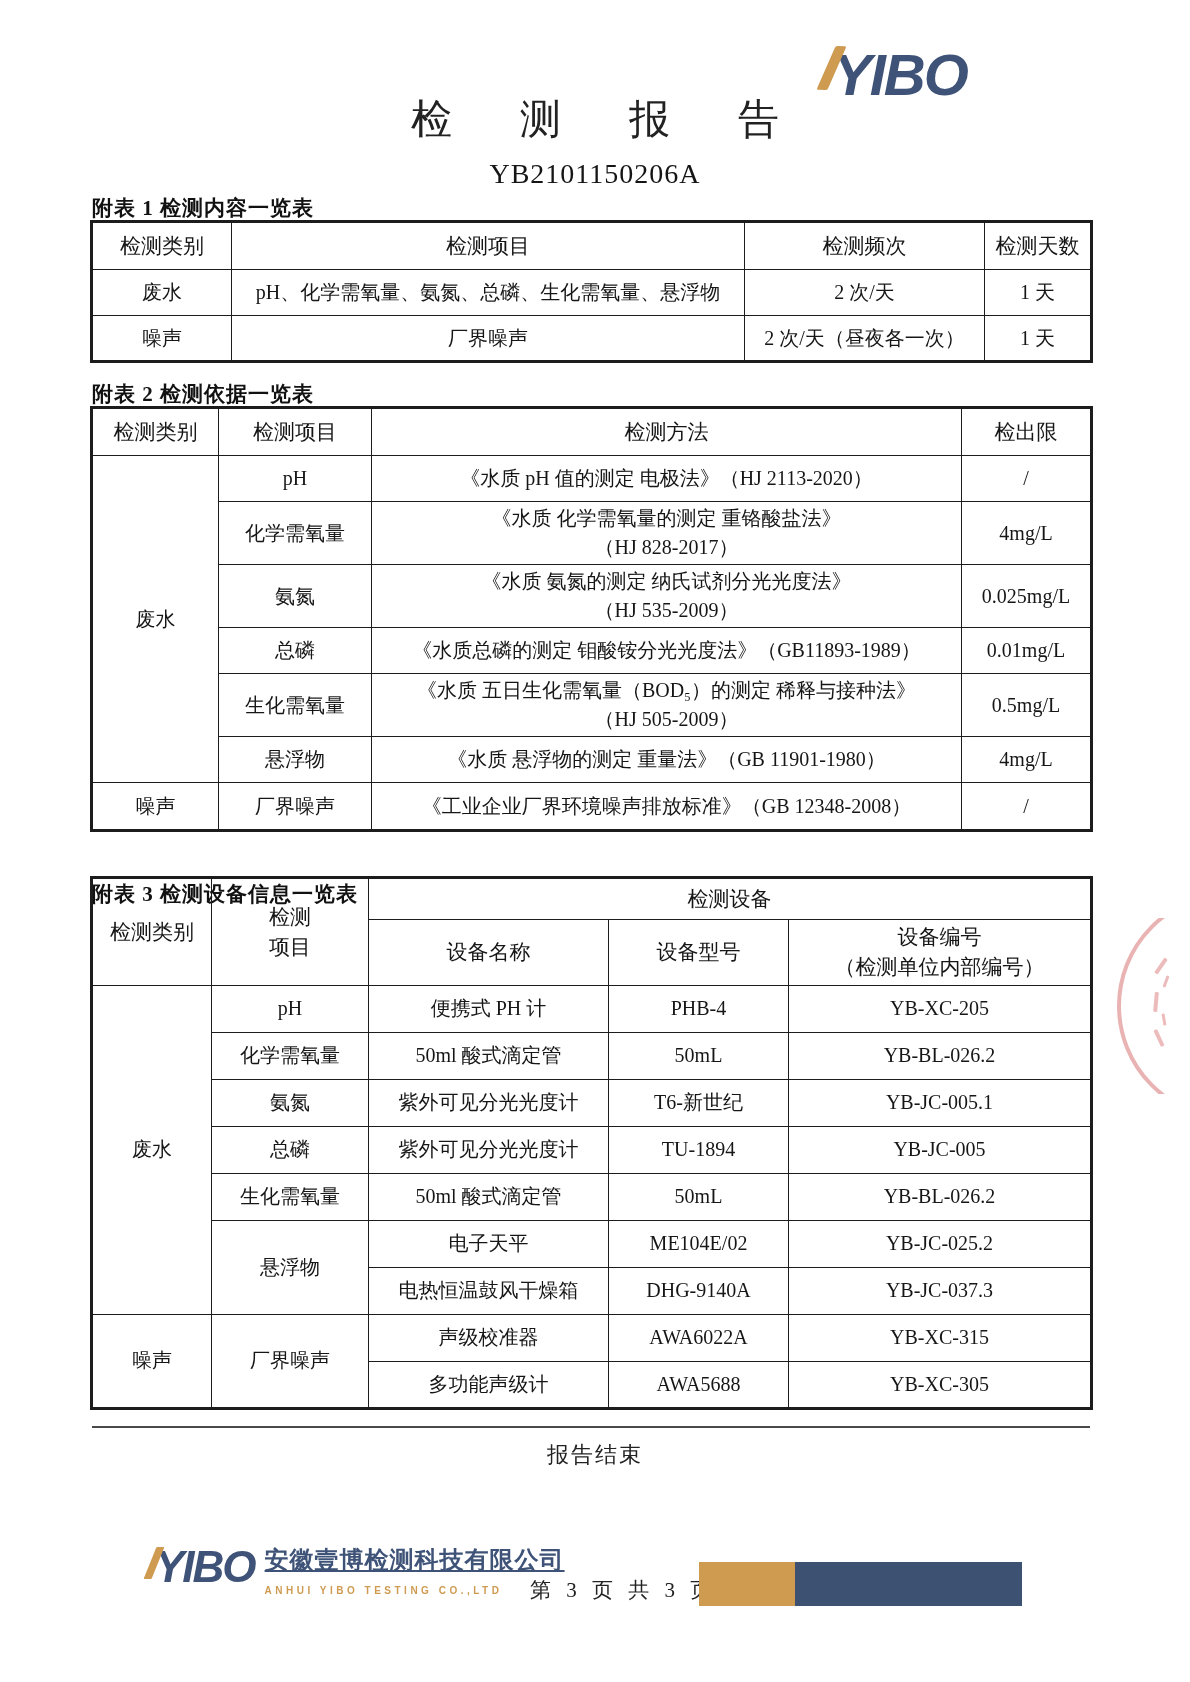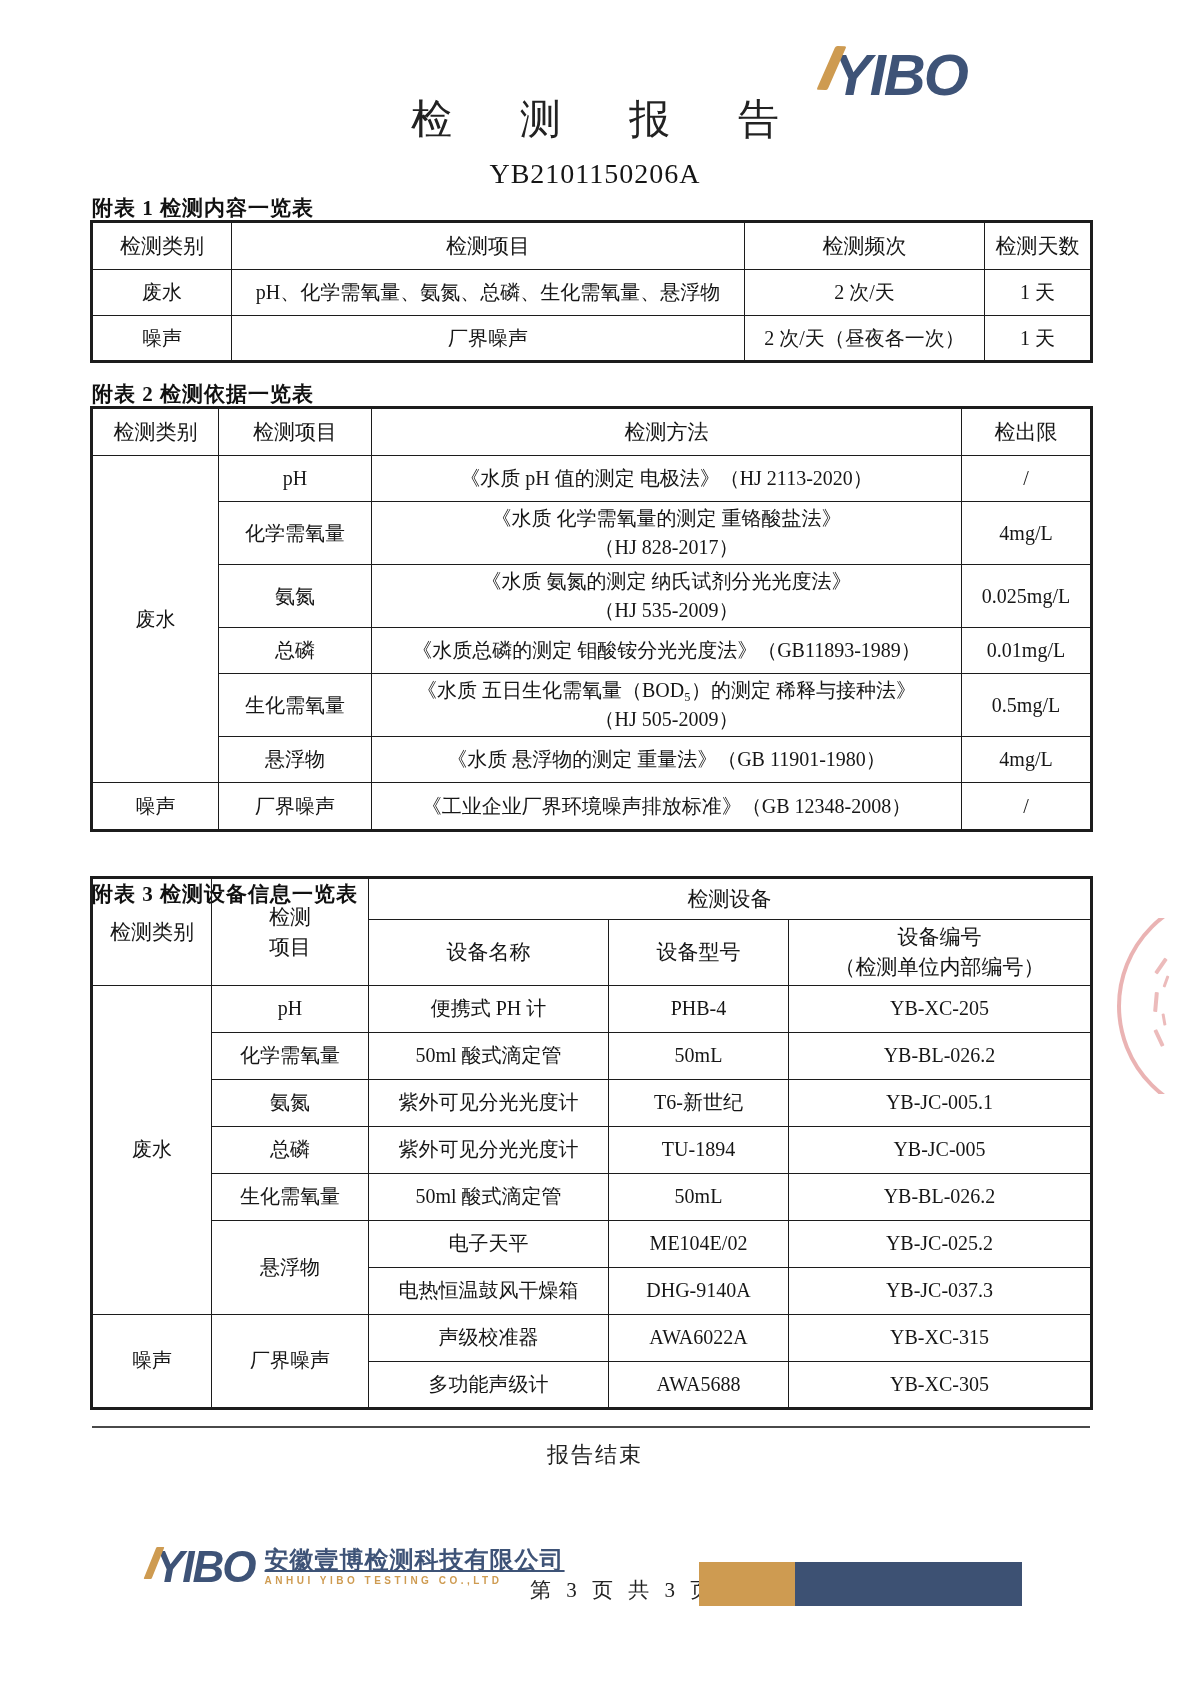--- a/index.html
+++ b/index.html
@@ -61,21 +61,21 @@
     font-family:"Liberation Sans","DejaVu Sans",sans-serif;font-style:italic;font-weight:bold;
     font-size:44px;line-height:44px;color:#3E5377;letter-spacing:-2px;margin-right:10px;
   }
   .footer-company{display:flex;flex-direction:column;margin-top:2px;}
   .company-cn{
     font-family:"Liberation Sans","DejaVu Sans",sans-serif;font-weight:bold;
     font-size:24px;line-height:26px;color:#3E5377;letter-spacing:1px;text-decoration:underline;
   }
   .company-en{
     font-family:"Liberation Sans","DejaVu Sans",sans-serif;font-weight:bold;
-    font-size:10px;color:#CE9B51;letter-spacing:3.5px;margin-top:2px;
+    font-size:10px;color:#CE9B51;letter-spacing:3.5px;margin-top:12px;
   }
   .page-info{position:absolute;left:530px;top:1576px;font-size:21px;letter-spacing:5px;color:#222;}
   .footer-bar{position:absolute;left:699px;top:1562px;width:323px;height:44px;display:flex;}
   .footer-bar .seg-orange{width:96px;height:100%;background:#CE9B51;}
   .footer-bar .seg-navy{flex:1;height:100%;background:#3D5173;}
   
   .seal-clip{position:absolute;left:1108px;top:918px;width:82px;height:176px;overflow:hidden;pointer-events:none;}
   .seal-circle{
     position:absolute;left:9px;top:-26px;width:228px;height:228px;border-radius:50%;
     border:4px solid rgba(208,86,86,0.45);box-sizing:border-box;

